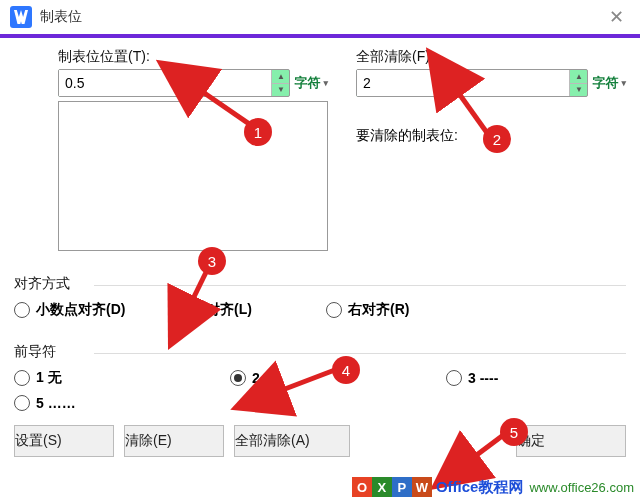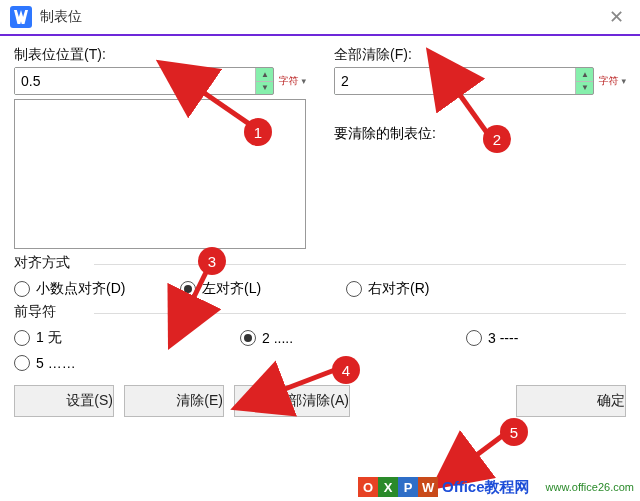--- a/index.html
+++ b/index.html
@@ -1,56 +1,56 @@
 <!DOCTYPE html>
 <html><head>
   <meta charset="utf-8">
   <style>
     * { box-sizing: border-box; margin: 0; padding: 0; }
     body { font-family: "Microsoft YaHei", Arial, sans-serif; font-size: 14px; background: #fff; width: 640px; height: 501px; position: relative; overflow: hidden; }
-    .titlebar { display: flex; align-items: center; padding: 6px 10px; border-bottom: 2px solid #6d28d9; }
+    .titlebar { display: flex; align-items: center; padding: 6px 10px; border-bottom: 4px solid #6d28d9; }
     .titlebar .logo { width: 22px; height: 22px; background: #2e77ff; border-radius: 3px; display: flex; align-items: center; justify-content: center; margin-right: 8px; }
     .titlebar .logo svg { width: 14px; height: 14px; fill: #fff; }
     .titlebar .title { flex: 1; color: #333; }
     .titlebar .close { color: #888; font-size: 18px; padding: 0 6px; }
     .content { padding: 10px 14px 0; position: relative; }
-    .row-top { display: flex; gap: 28px; }
+    .row-top { display: flex; gap: 28px; margin-left: 44px; }
     .col { flex: 1; }
     .label { color: #111; margin-bottom: 3px; display: block; }
     .spin-wrap { display: flex; align-items: center; gap: 4px; }
     .spinner { flex: 1; display: flex; border: 1px solid #999; border-radius: 2px; height: 28px; background: #86efac; }
     .spinner input { border: none; outline: none; padding: 0 6px; font-size: 14px; flex: 1; width: 100%; }
     .spin-btns { display: flex; flex-direction: column; border-left: 1px solid #bbb; width: 18px; }
     .spin-btns span { flex: 1; display: flex; align-items: center; justify-content: center; font-size: 8px; color: #555; border-bottom: 1px solid #bbb; }
     .spin-btns span:last-child { border-bottom: none; }
-    .unit { font-size: 10px; color: #b91c1c; display: flex; align-items: center; gap: 2px; }
+    .unit { font-size: 13px; color: #15803d; display: flex; align-items: center; gap: 2px; font-weight: bold; }
     .unit::after { content: "▾"; font-size: 9px; color: #666; margin-left: 1px; }
     .listbox { margin-top: 4px; border: 1px solid #999; height: 150px; background: #fff; }
     .clear-label { margin-top: 30px; display: block; }
-    .fieldset { margin-top: 5px; position: relative; }
+    .fieldset { margin-top: 24px; position: relative; }
     .fieldset-label { color: #111; background: #fff; padding-right: 10px; position: relative; z-index: 1; }
     .fieldset-line { position: absolute; top: 10px; left: 80px; right: 0; height: 1px; background: #ddd; }
-    .radio-row { display: flex; margin-top: 8px; gap: 16px; }
+    .radio-row { display: flex; margin-top: 8px; gap: 6px; font-weight: bold; }
     .radio-item { display: flex; align-items: center; gap: 6px; min-width: 150px; }
     .radio-row.leaders .radio-item { min-width: 210px; }
     .radio-row.leaders.second .radio-item { min-width: 210px; }
     .radio { width: 16px; height: 16px; border: 1.5px solid #555; border-radius: 50%; display: inline-flex; align-items: center; justify-content: center; background: #fff; }
     .radio.checked::after { content: ""; width: 8px; height: 8px; background: #333; border-radius: 50%; }
     .btn-row { display: flex; gap: 10px; margin-top: 14px; padding-bottom: 10px; }
-    .btn { flex: 0 0 auto; padding: 6px 0; width: 100px; text-align: right; background: #f0f0f0; border: 1px solid #bbb; font-size: 14px; color: #222; }
+    .btn { flex: 0 0 auto; padding: 6px 0; width: 100px; text-align: left; background: #f0f0f0; border: 1px solid #bbb; font-size: 14px; color: #222; }
     .btn.wide { width: 116px; }
     .btn.primary { width: 110px; margin-left: auto; }
     
     .badge { position: absolute; width: 28px; height: 28px; border-radius: 50%; background: #d22; color: #fff; font-size: 15px; display: flex; align-items: center; justify-content: center; z-index: 50; }
     svg.annot { position: absolute; top: 0; left: 0; width: 640px; height: 501px; pointer-events: none; z-index: 40; }
     .watermark { position: absolute; right: 6px; bottom: 4px; z-index: 60; display: flex; align-items: center; gap: 4px; }
     .watermark .logo2 { display: flex; }
     .watermark .logo2 span { width: 20px; height: 20px; display: flex; align-items: center; justify-content: center; color: #fff; font-weight: bold; font-size: 13px; }
     .watermark .txt1 { color: #1d4ed8; font-weight: bold; font-size: 15px; }
-    .watermark .txt2 { color: #2a8a2a; font-size: 11px; margin-left: 12px; }
+    .watermark .txt2 { color: #2a8a2a; font-size: 13px; margin-left: 2px; }
   </style>
 </head>
 <body>
 
 <div class="titlebar">
   <span class="logo">
     <svg viewBox="0 0 10 10">
         <path d="M0 0 L2 0 L3.5 5 L5 0 L6.5 5 L8 0 L10 0 L7.5 10 L5.5 10 L5 8 L4.5 10 L2.5 10 Z"></path>
       </svg>
   </span>

